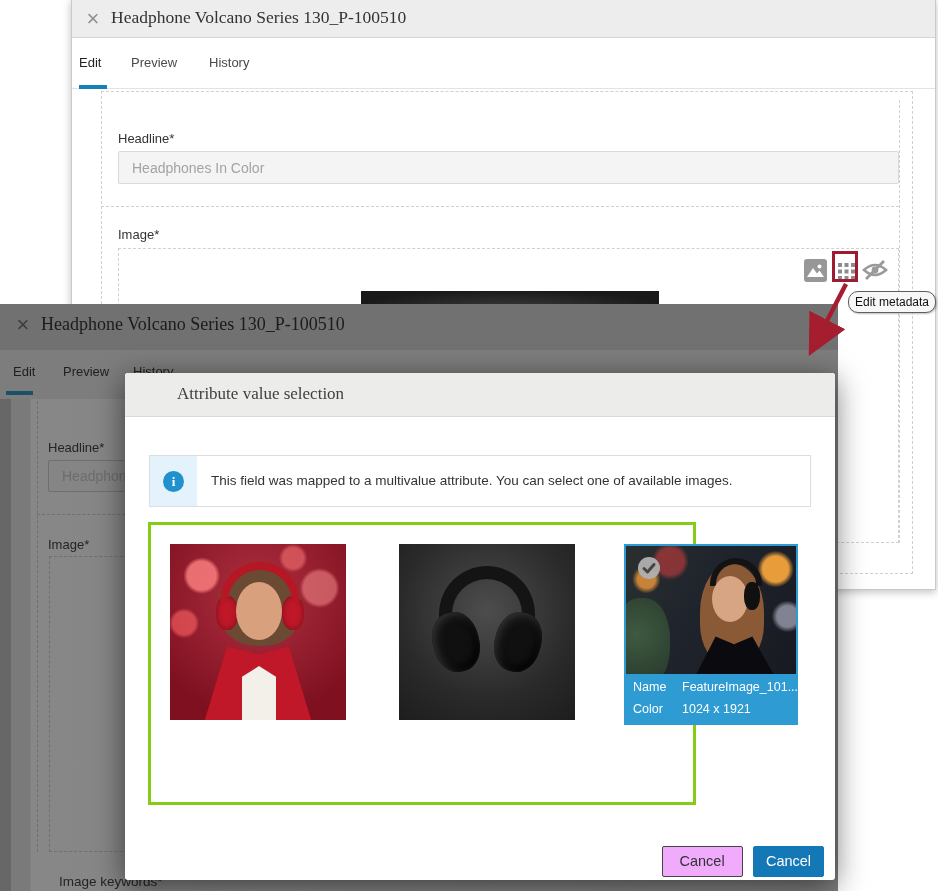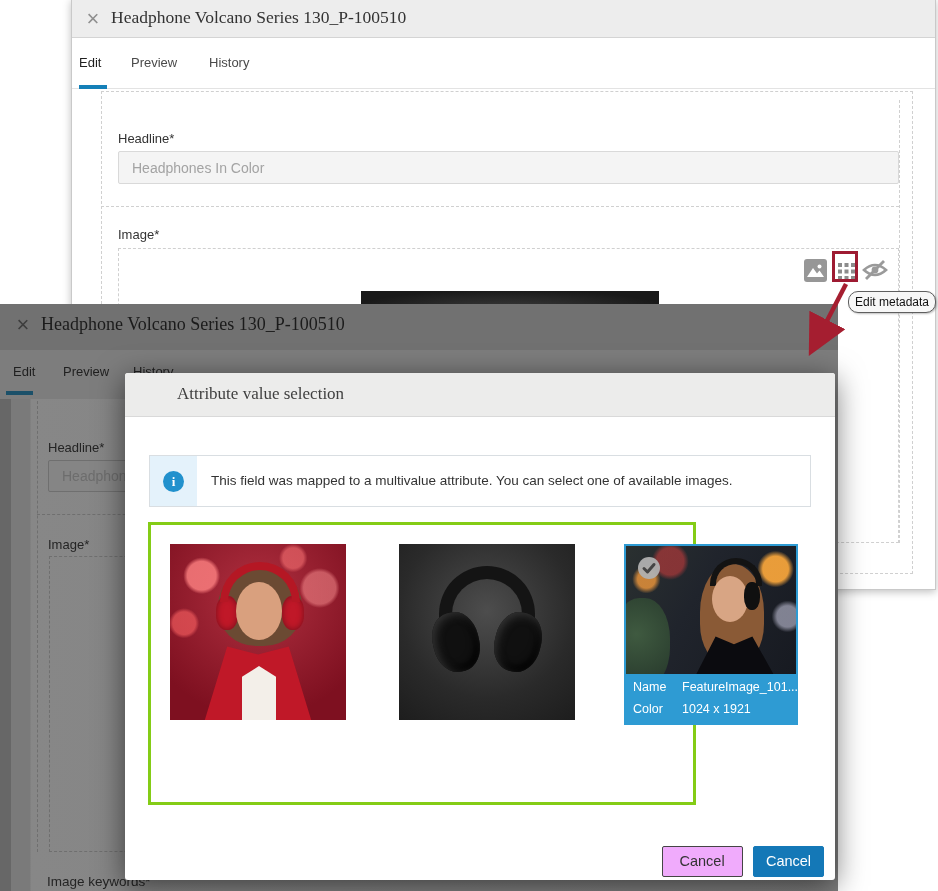--- a/index.html
+++ b/index.html
@@ -249,21 +249,21 @@
       <div class="tabB" style="left:133px;">History</div>
       <div class="ulineB"></div>
     </div>
     <div class="contentB">
       <div class="dlineB-v" style="left:37px; top:2px; height:451px;"></div>
       <div class="dlineB-h" style="left:37px; top:115px; width:290px;"></div>
       <div class="fldlabelB" style="left:48px; top:41px;">Headline*</div>
       <div class="inputB">Headphones In Color</div>
       <div class="fldlabelB" style="left:48px; top:138px;">Image*</div>
       <div class="dashedB" style="left:49px; top:157px; width:290px; height:296px;"></div>
-      <div class="fldlabelB" style="left:47px; top:475px; font-size:13.5px;">Image keywords*</div>
+      <div class="fldlabelB" style="left:59px; top:475px; font-size:13.5px;">Image keywords*</div>
     </div>
   </div>
 
   <div class="modal">
     <div class="mhdr">
       <div class="mttl serif">Attribute value selection</div>
     </div>
 
     <div class="infobox">
       <div class="infoblue">

